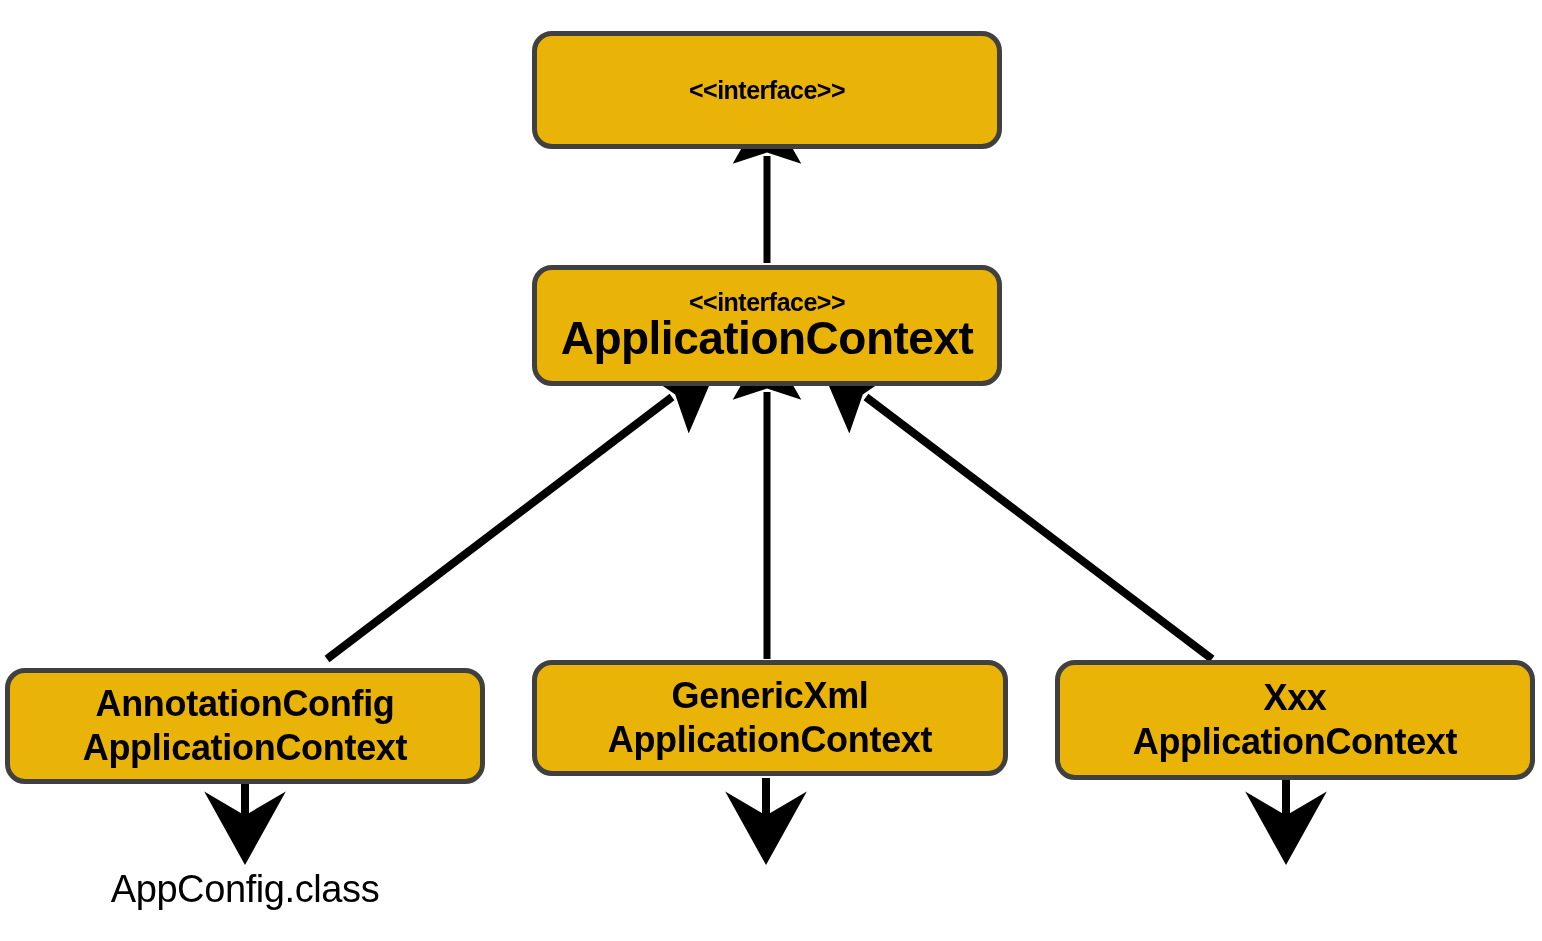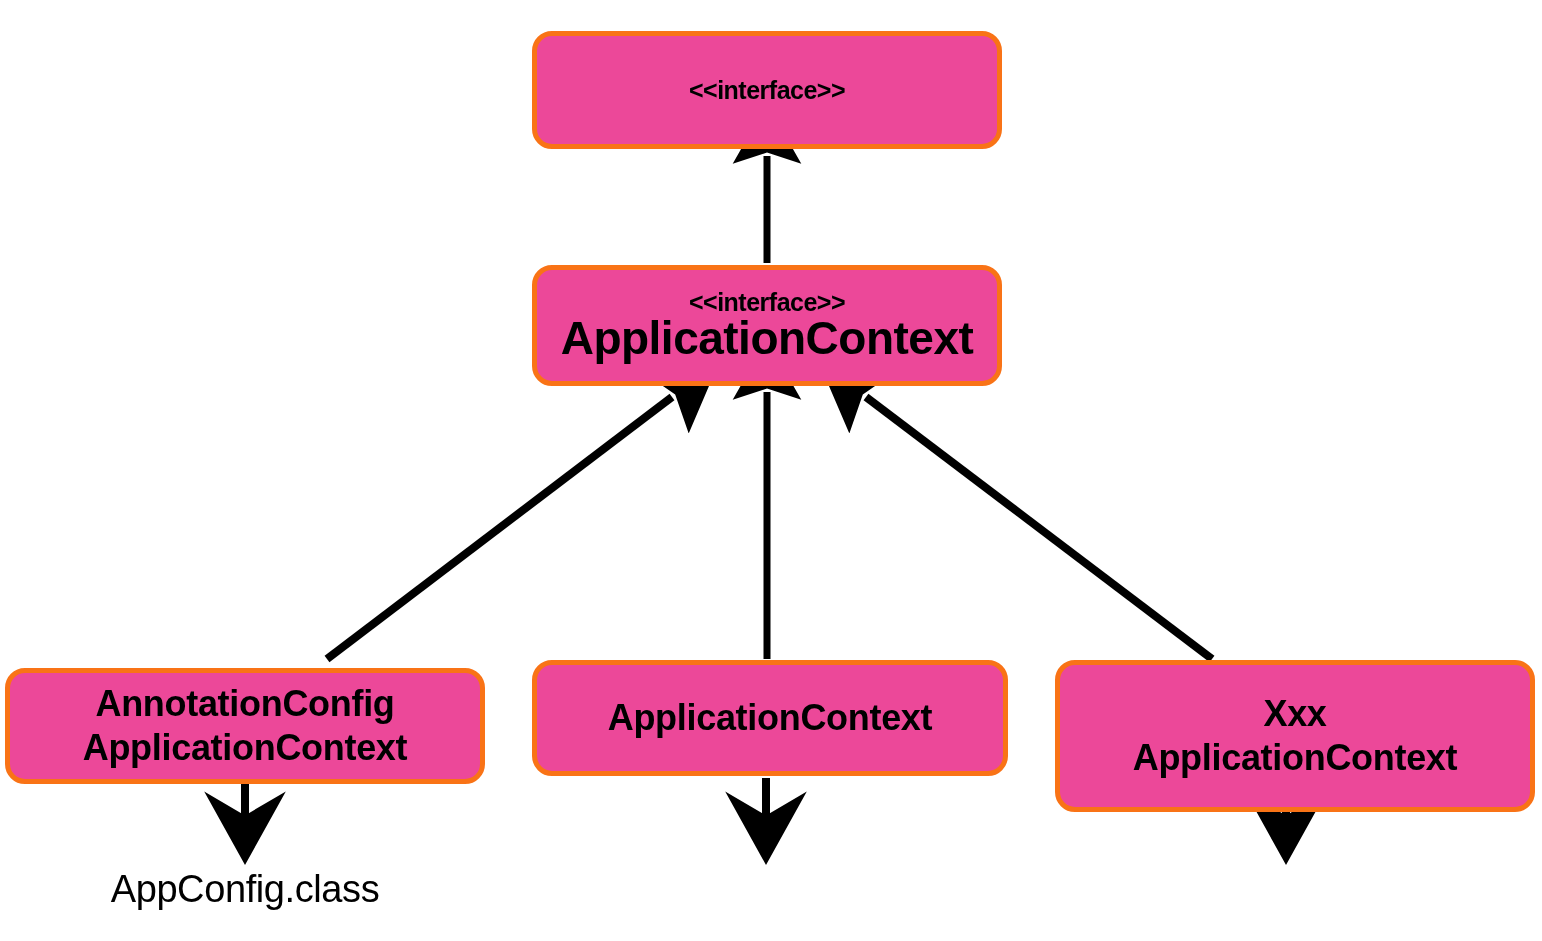--- a/index.html
+++ b/index.html
@@ -23,23 +23,23 @@
     position: absolute;
     left: 0;
     top: 0;
     width: 1542px;
     height: 941px;
     pointer-events: none;
   }
   .uml-box {
     position: absolute;
     box-sizing: border-box;
-    border: 5px solid #f97316;
+    border: 5px solid #404040;
     border-radius: 20px;
-    background: #ec4899;
+    background: #eab308;
     display: flex;
     flex-direction: column;
     align-items: center;
     justify-content: center;
     text-align: center;
     z-index: 2;
   }
   .stereotype {
     font-size: 25px;
     font-weight: bold;
@@ -69,21 +69,21 @@
     text-align: center;
     letter-spacing: -0.4px;
     white-space: nowrap;
     z-index: 2;
   }
   
   #box-beanfactory        { left: 532px; top: 31px;  width: 470px; height: 118px; }
   #box-applicationcontext { left: 532px; top: 265px; width: 470px; height: 121px; }
   #box-annotationconfig   { left: 5px;   top: 660px; width: 480px; height: 116px; margin-top: 8px; }
   #box-genericxml         { left: 532px; top: 660px; width: 476px; height: 116px; }
-  #box-xxx                { left: 1055px;top: 660px; width: 480px; height: 152px; }
+  #box-xxx                { left: 1055px;top: 660px; width: 480px; height: 120px; }
   
   #label-appconfig-class { left: 5px;    top: 868px; width: 480px; }
   #label-appconfig-xml   { left: 532px;  top: 868px; width: 476px; }
   #label-appconfig-xxx   { left: 1055px; top: 868px; width: 480px; }
 </style>
 </head>
 <body>
 
 <div id="diagram-canvas">
 
@@ -136,20 +136,21 @@
     <div class="stereotype">&lt;&lt;interface&gt;&gt;</div>
     <div class="class-name">ApplicationContext</div>
   </div>
 
   <div class="uml-box" id="box-annotationconfig">
     <div class="impl-line">AnnotationConfig</div>
     <div class="impl-line">ApplicationContext</div>
   </div>
 
   <div class="uml-box" id="box-genericxml">
+    <div class="impl-line">GenericXml</div>
     <div class="impl-line">ApplicationContext</div>
   </div>
 
   <div class="uml-box" id="box-xxx">
     <div class="impl-line">Xxx</div>
     <div class="impl-line">ApplicationContext</div>
   </div>
 
   <div class="file-label" id="label-appconfig-class">AppConfig.class</div>
 

